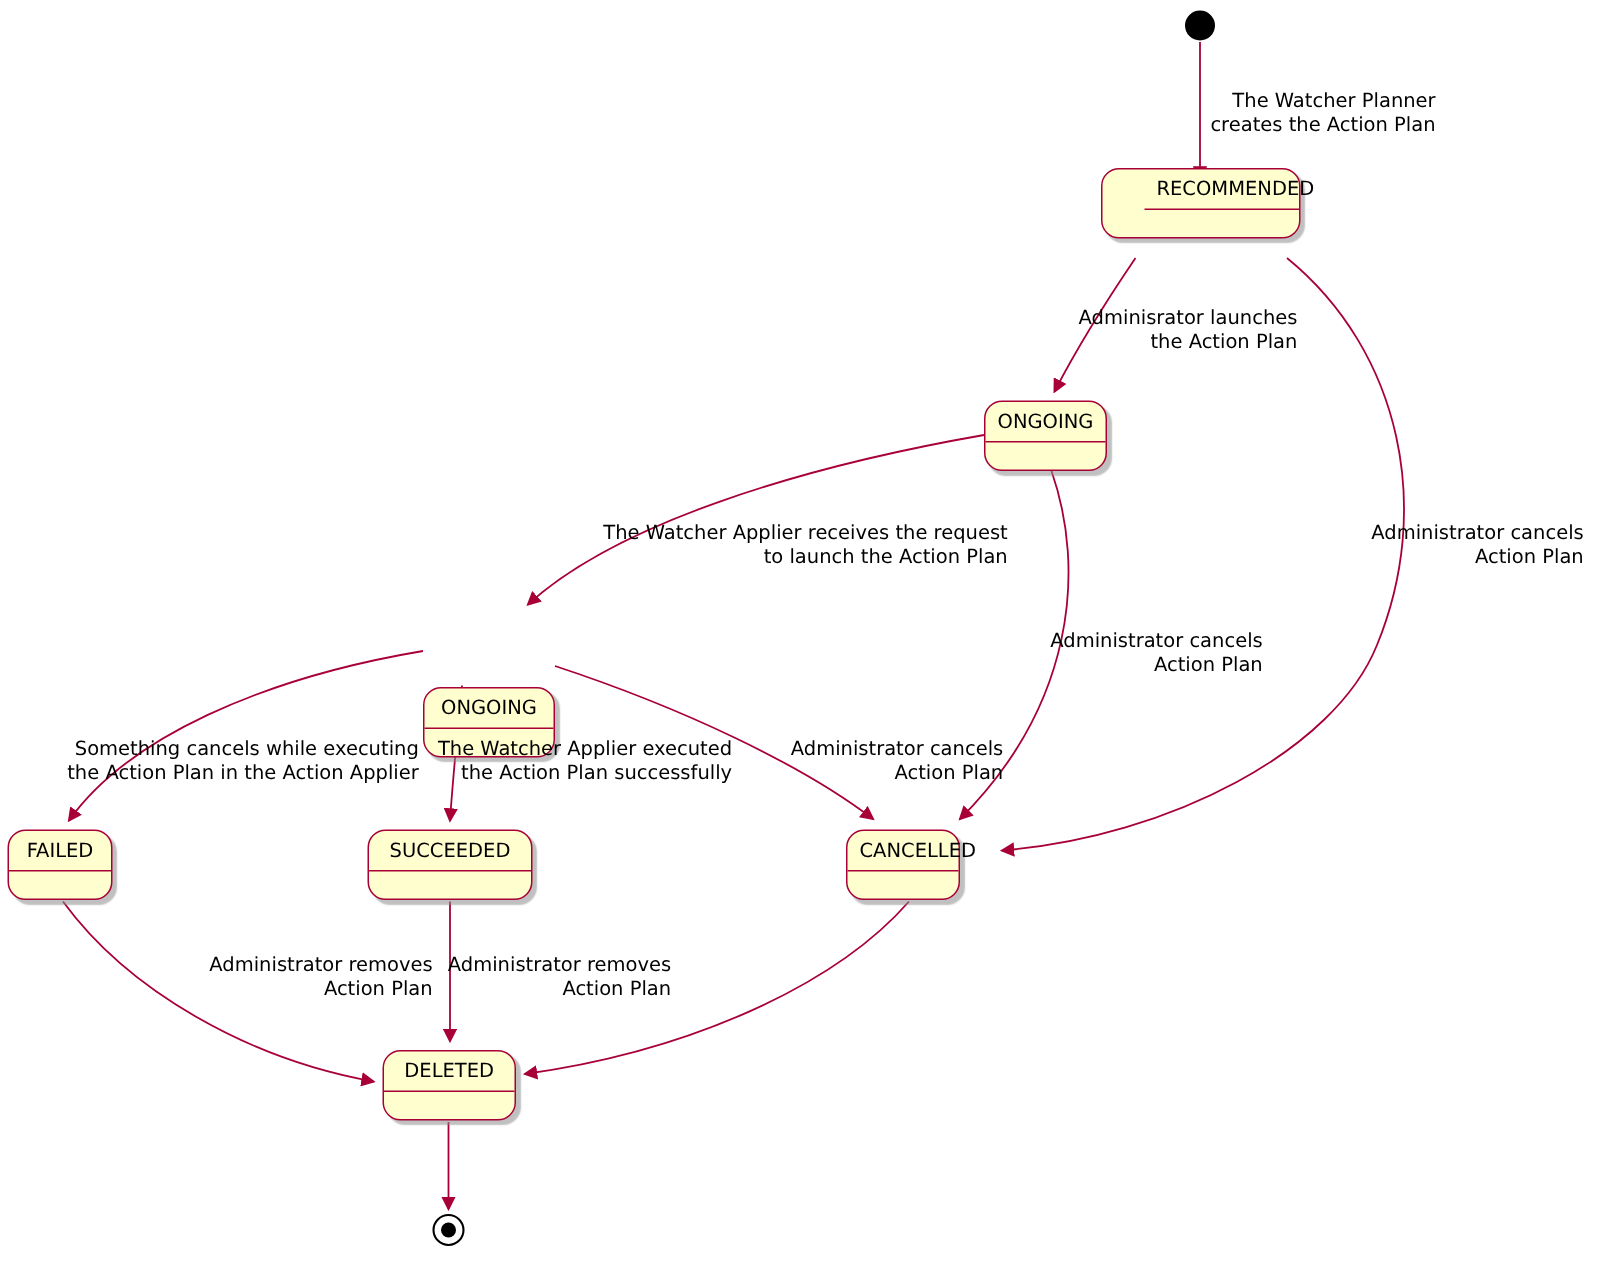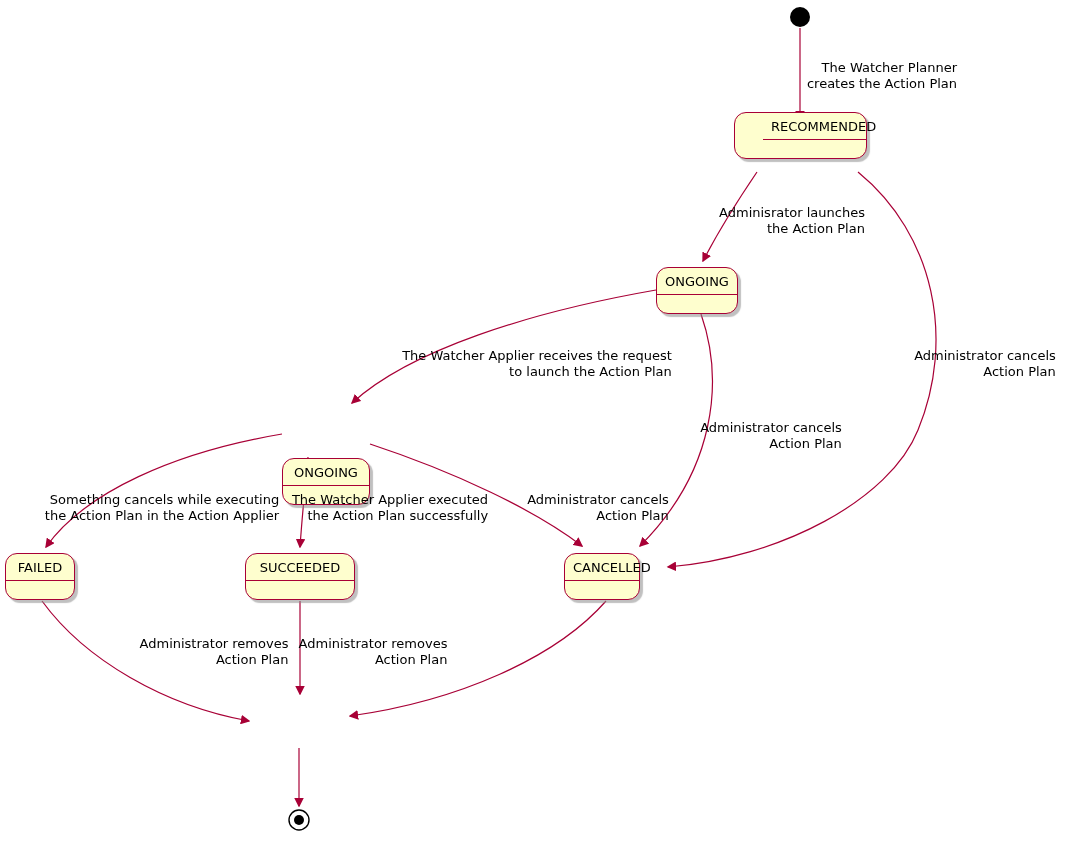--- a/index.html
+++ b/index.html
@@ -119,20 +119,24 @@
   <div class="state" style="left:245px; top:553px; width:110px;">
     <div class="state-title">SUCCEEDED</div>
     <div class="state-body"></div>
   </div>
 
   <div class="state" style="left:564px; top:553px; width:76px;">
     <div class="state-title">CANCELLED</div>
     <div class="state-body"></div>
   </div>
 
+  <div class="state" style="left:255px; top:700px; width:89px;">
+    <div class="state-title">DELETED</div>
+    <div class="state-body"></div>
+  </div>
 
   <div class="edge-label" style="left:882px; top:60px;">
     <span>The Watcher Planner</span>
     <span>creates the Action Plan</span>
   </div>
 
   <div class="edge-label" style="left:792px; top:205px;">
     <span>Adminisrator launches</span>
     <span>the Action Plan</span>
   </div>

